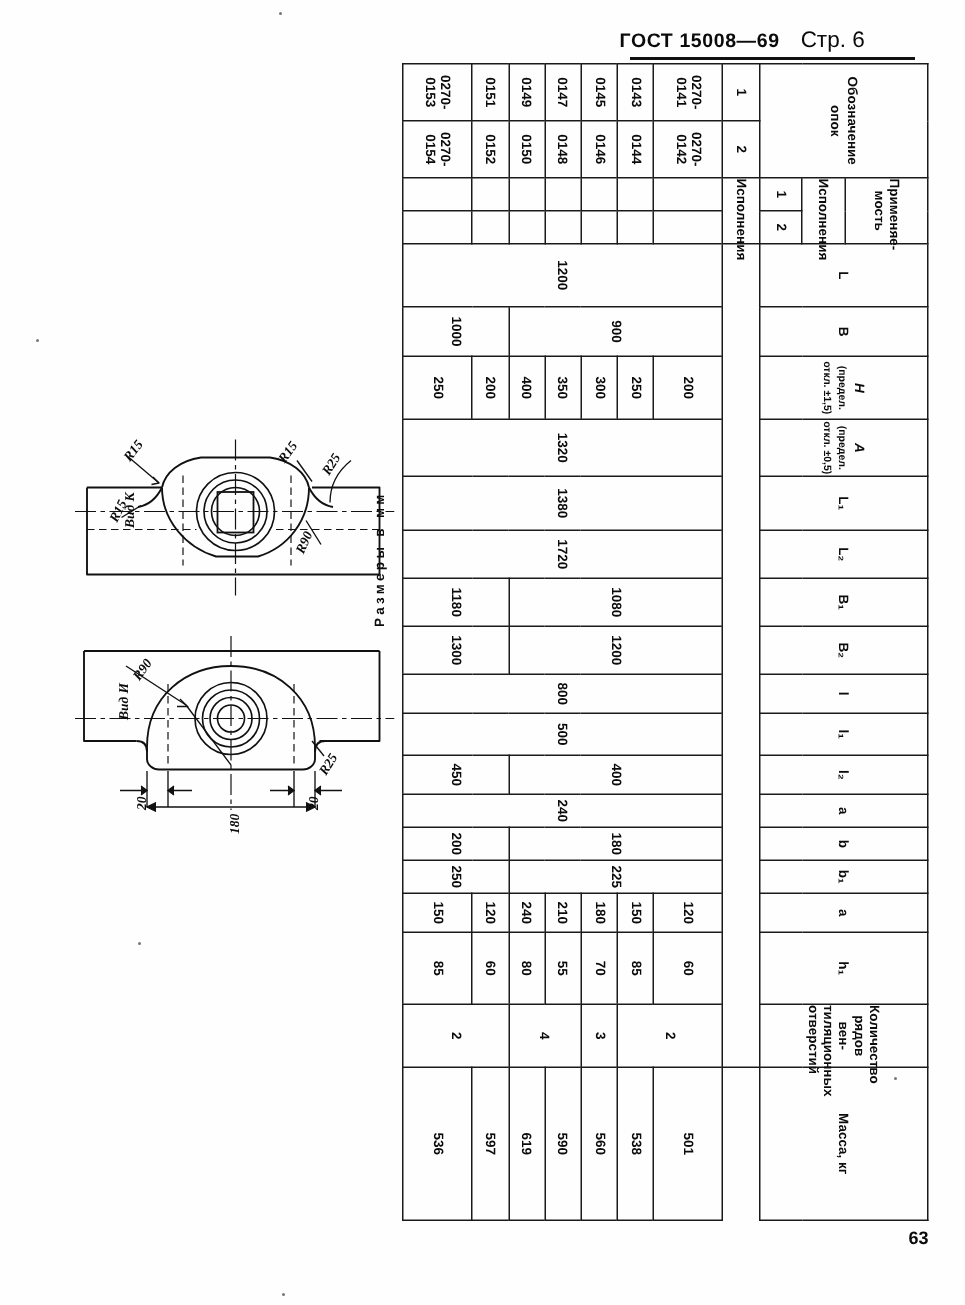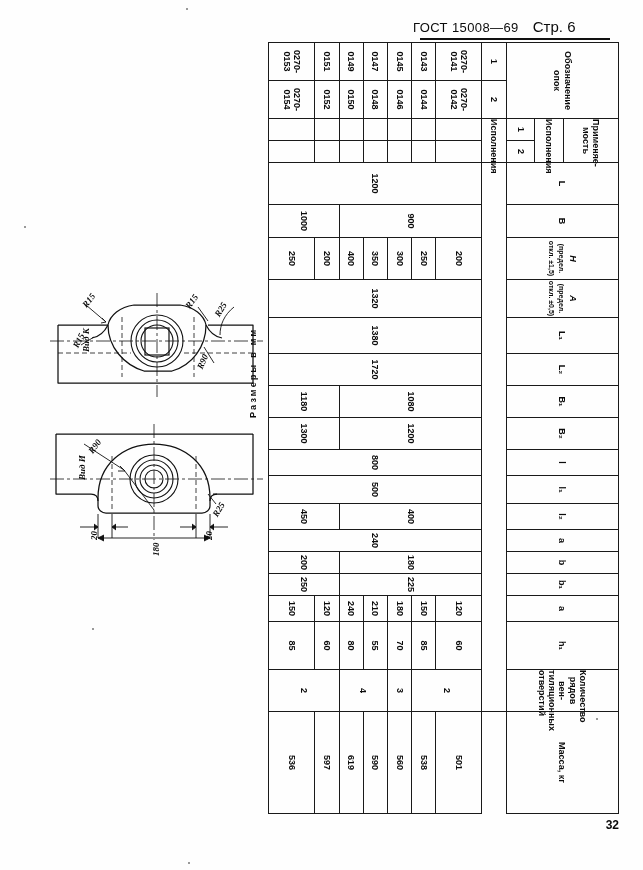--- a/index.html
+++ b/index.html
@@ -4,21 +4,21 @@
 <style>
   html,body{margin:0;padding:0;background:#ffffff;}
   body{width:643px;height:870px;position:relative;overflow:hidden;
        font-family:"Liberation Serif",serif;color:#0b0b0b;}
 
   .page{position:absolute;inset:0;background:#fefefe;}
 
   
   .hdr{position:absolute;left:413px;top:18px;width:200px;text-align:left;}
   .hdr-line{position:absolute;left:420px;top:38px;width:190px;height:2px;background:#111;}
-  .hdr-gost{font-family:"Liberation Sans",sans-serif;font-weight:normal;font-size:13px;letter-spacing:.4px;}
+  .hdr-gost{font-family:"Liberation Sans",sans-serif;font-weight:bold;font-size:13px;letter-spacing:.4px;}
   .hdr-pg{font-family:"Liberation Sans",sans-serif;font-size:15px;margin-left:14px;}
 
   .pagenum{position:absolute;right:24px;bottom:38px;font-family:"Liberation Sans",sans-serif;
            font-size:12px;font-weight:bold;}
 
   
   .razm{position:absolute;left:248px;top:418px;transform:rotate(-90deg);transform-origin:left top;
         font-family:"Liberation Sans",sans-serif;font-size:9px;font-weight:bold;letter-spacing:2.2px;
         white-space:nowrap;}
 
@@ -50,21 +50,21 @@
 </style>
 </head>
 <body>
 
 <div class="page">
 
   <div class="hdr">
     <span class="hdr-gost">ГОСТ 15008—69</span><span class="hdr-pg">Стр. 6</span>
   </div>
   <div class="hdr-line"></div>
-  <div class="pagenum">32</div>
+  <div class="pagenum">63</div>
 
   <div class="razm">Размеры в мм</div>
 
   <div class="dwg" style="left:48px;top:285px;">
     <svg width="215" height="115" viewBox="0 0 215 115">
       <g fill="none" stroke="#111" stroke-width="1.25" stroke-linejoin="round">
 
         <path d="M10,40 L60,40"></path>
         <path d="M10,40 L10,98 L205,98"></path>
         <path d="M160,40 L205,40 L205,98"></path>

